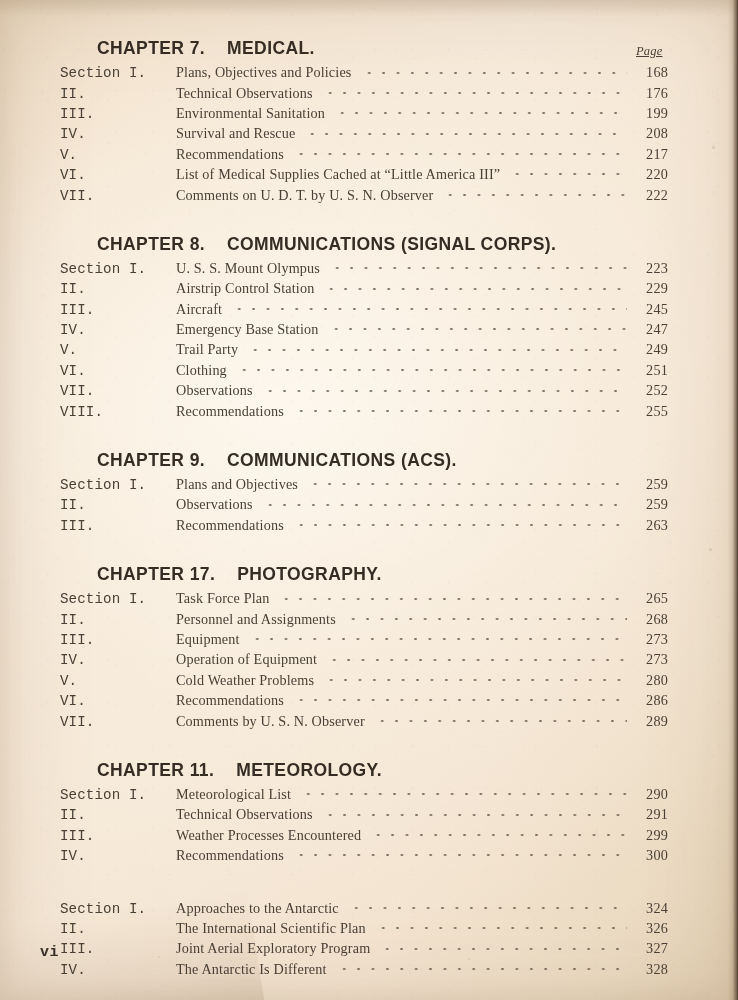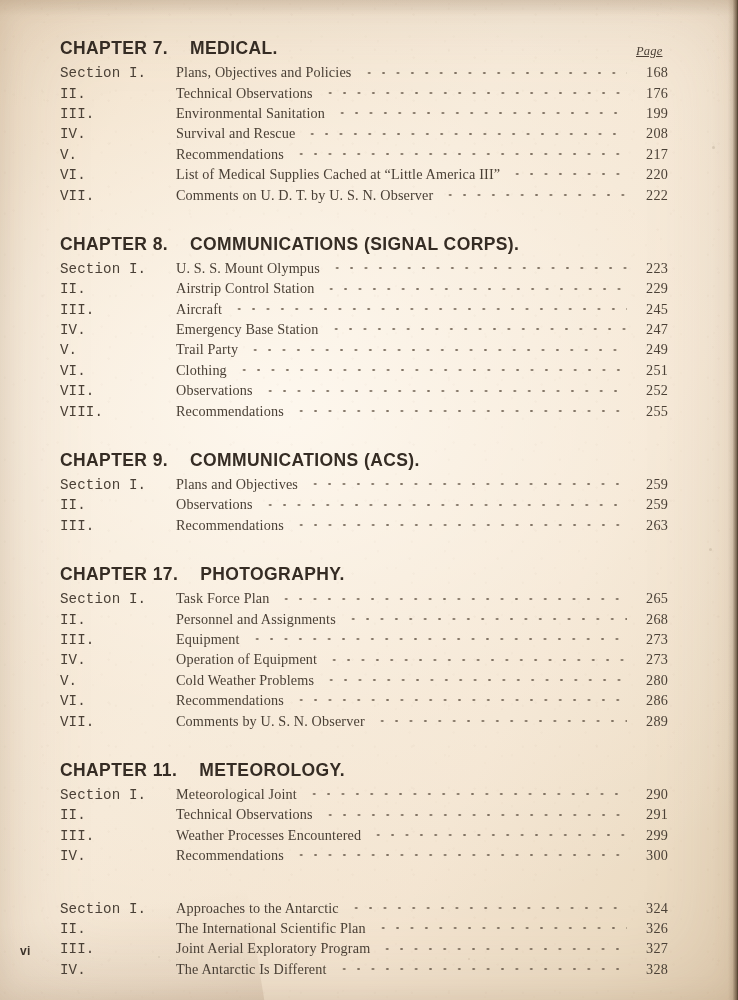--- a/index.html
+++ b/index.html
@@ -94,20 +94,21 @@
   
   .chapter-head {
     font-family: "Liberation Sans", "DejaVu Sans", sans-serif;
     font-size: 17.5px;
     font-weight: 700;
     letter-spacing: 0.4px;
     color: #352c24;
     white-space: nowrap;
     display: flex;
     align-items: flex-end;
+    margin-left: 37px;
   }
   .chapter-head .ch-num { }
   .chapter-head .ch-title { margin-left: 22px; }
 
   
   .sections { margin-top: 4px; }
   .sec-row {
     display: flex;
     align-items: baseline;
     width: 608px;
@@ -159,25 +160,25 @@
     font-size: 14.2px;
     color: #4a4036;
     letter-spacing: 0.2px;
   }
 
   .gap-after { height: 28px; }
 
   
   #folio {
     position: absolute;
-    left: 20px;
+    left: 40px;
     top: 944px;
     z-index: 4;
-    font-family: Liberation Sans, sans-serif;
-    font-size: 12px;
+    font-family: Liberation Mono, monospace;
+    font-size: 15px;
     font-weight: 700;
     color: #3a3129;
     letter-spacing: 0.4px;
   }
 
   
   .speck {
     position: absolute;
     background: rgba(110,88,66,0.35);
     border-radius: 50%;
@@ -388,21 +389,21 @@
       </div>
       <div class="gap-after"></div>
       <div class="chapter-block">
         <div class="chapter-head">
           <span class="ch-num">CHAPTER 11.</span>
           <span class="ch-title">METEOROLOGY.</span>
         </div>
         <div class="sections">
           <div class="sec-row">
             <span class="sec-label">Section I.</span>
-            <span class="sec-title">Meteorological Joint</span>
+            <span class="sec-title">Meteorological List</span>
             <span class="leader"></span>
             <span class="pageno">290</span>
           </div>
           <div class="sec-row">
             <span class="sec-label">II.</span>
             <span class="sec-title">Technical Observations</span>
             <span class="leader"></span>
             <span class="pageno">291</span>
           </div>
           <div class="sec-row">

